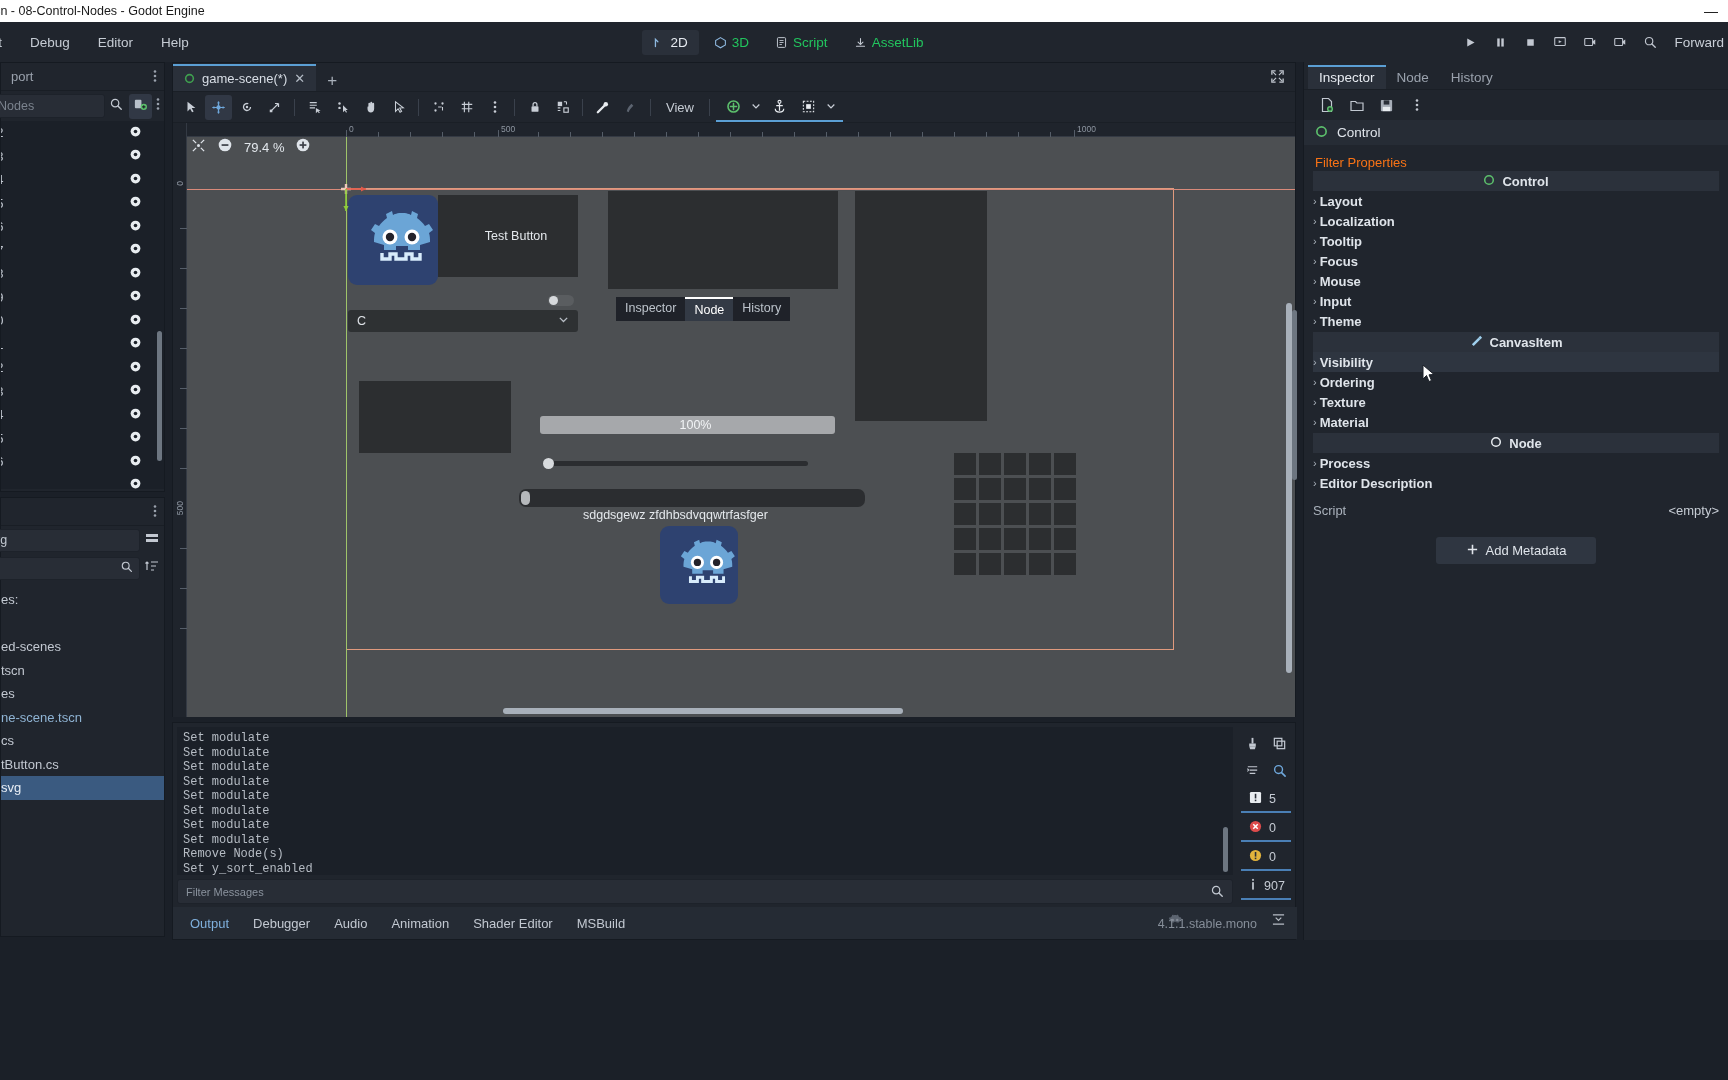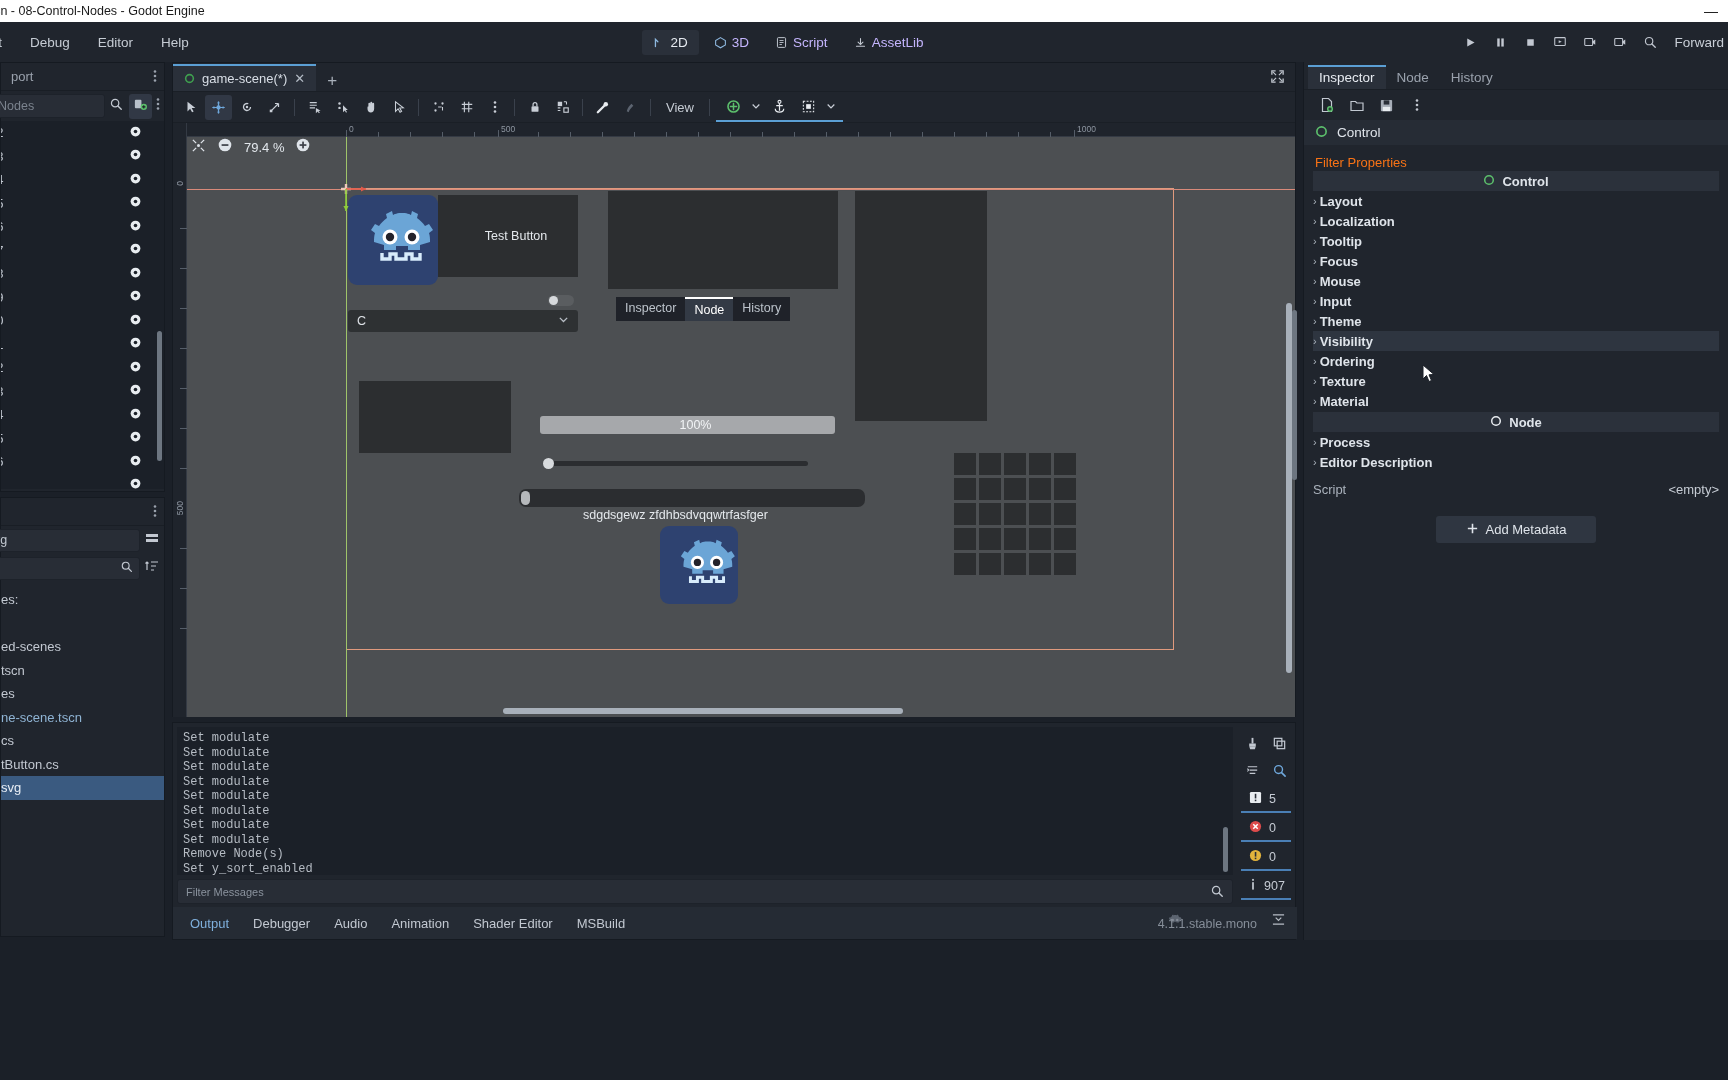--- a/index.html
+++ b/index.html
@@ -32,21 +32,21 @@
   }
   .menu-items { display: flex; align-items: center; gap: 0px; margin-left: -30px; }
   .menu-item {
     font-size: 13.5px; color: #c6ccd4; padding: 5px 14px; border-radius: 3px; cursor: default;
   }
   .menu-center {
     position: absolute; left: 0; width: 1576px; display: flex;
     justify-content: center; align-items: center; gap: 4px;
   }
   .main-tab {
-    font-size: 13.5px; color: #c4b5fd; padding: 5px 11px; border-radius: 3px;
+    font-size: 13.5px; color: #22c55e; padding: 5px 11px; border-radius: 3px;
     display: flex; align-items: center; gap: 5px; cursor: default;
   }
   .main-tab.active { background: #2a303a; color: #e6eaf0; }
   .mt-ico { width: 13px; height: 13px; display: inline-block; }
   .menu-right {
     position: absolute; right: 0; top: 0; height: 40px;
     display: flex; align-items: center; gap: 2px; padding-right: 4px;
   }
   .play-btn {
     width: 28px; height: 26px; display: flex; align-items: center; justify-content: center;
@@ -1206,20 +1206,29 @@
       </div>
       <div class="prop-row">
         <span class="prop-arrow">›</span>
         <span class="prop-name">Input</span>
       </div>
       <div class="prop-row">
         <span class="prop-arrow">›</span>
         <span class="prop-name">Theme</span>
       </div>
 
+      <div class="prop-sect" style="margin-top:1px;">
+        <span>
+          <svg width="13" height="13" viewBox="0 0 14 14">
+              <path d="M2 11 L9 4 L11 6 L4 13 Z" fill="#9fd0ee"></path>
+              <path d="M9 4 L11 2 L13 4 L11 6 Z" fill="#9fd0ee"></path>
+            </svg>
+        </span>
+        <span class="prop-sect-name">CanvasItem</span>
+      </div>
       <div class="prop-row hl">
         <span class="prop-arrow">›</span>
         <span class="prop-name">Visibility</span>
       </div>
       <div class="prop-row">
         <span class="prop-arrow">›</span>
         <span class="prop-name">Ordering</span>
       </div>
       <div class="prop-row">
         <span class="prop-arrow">›</span>

